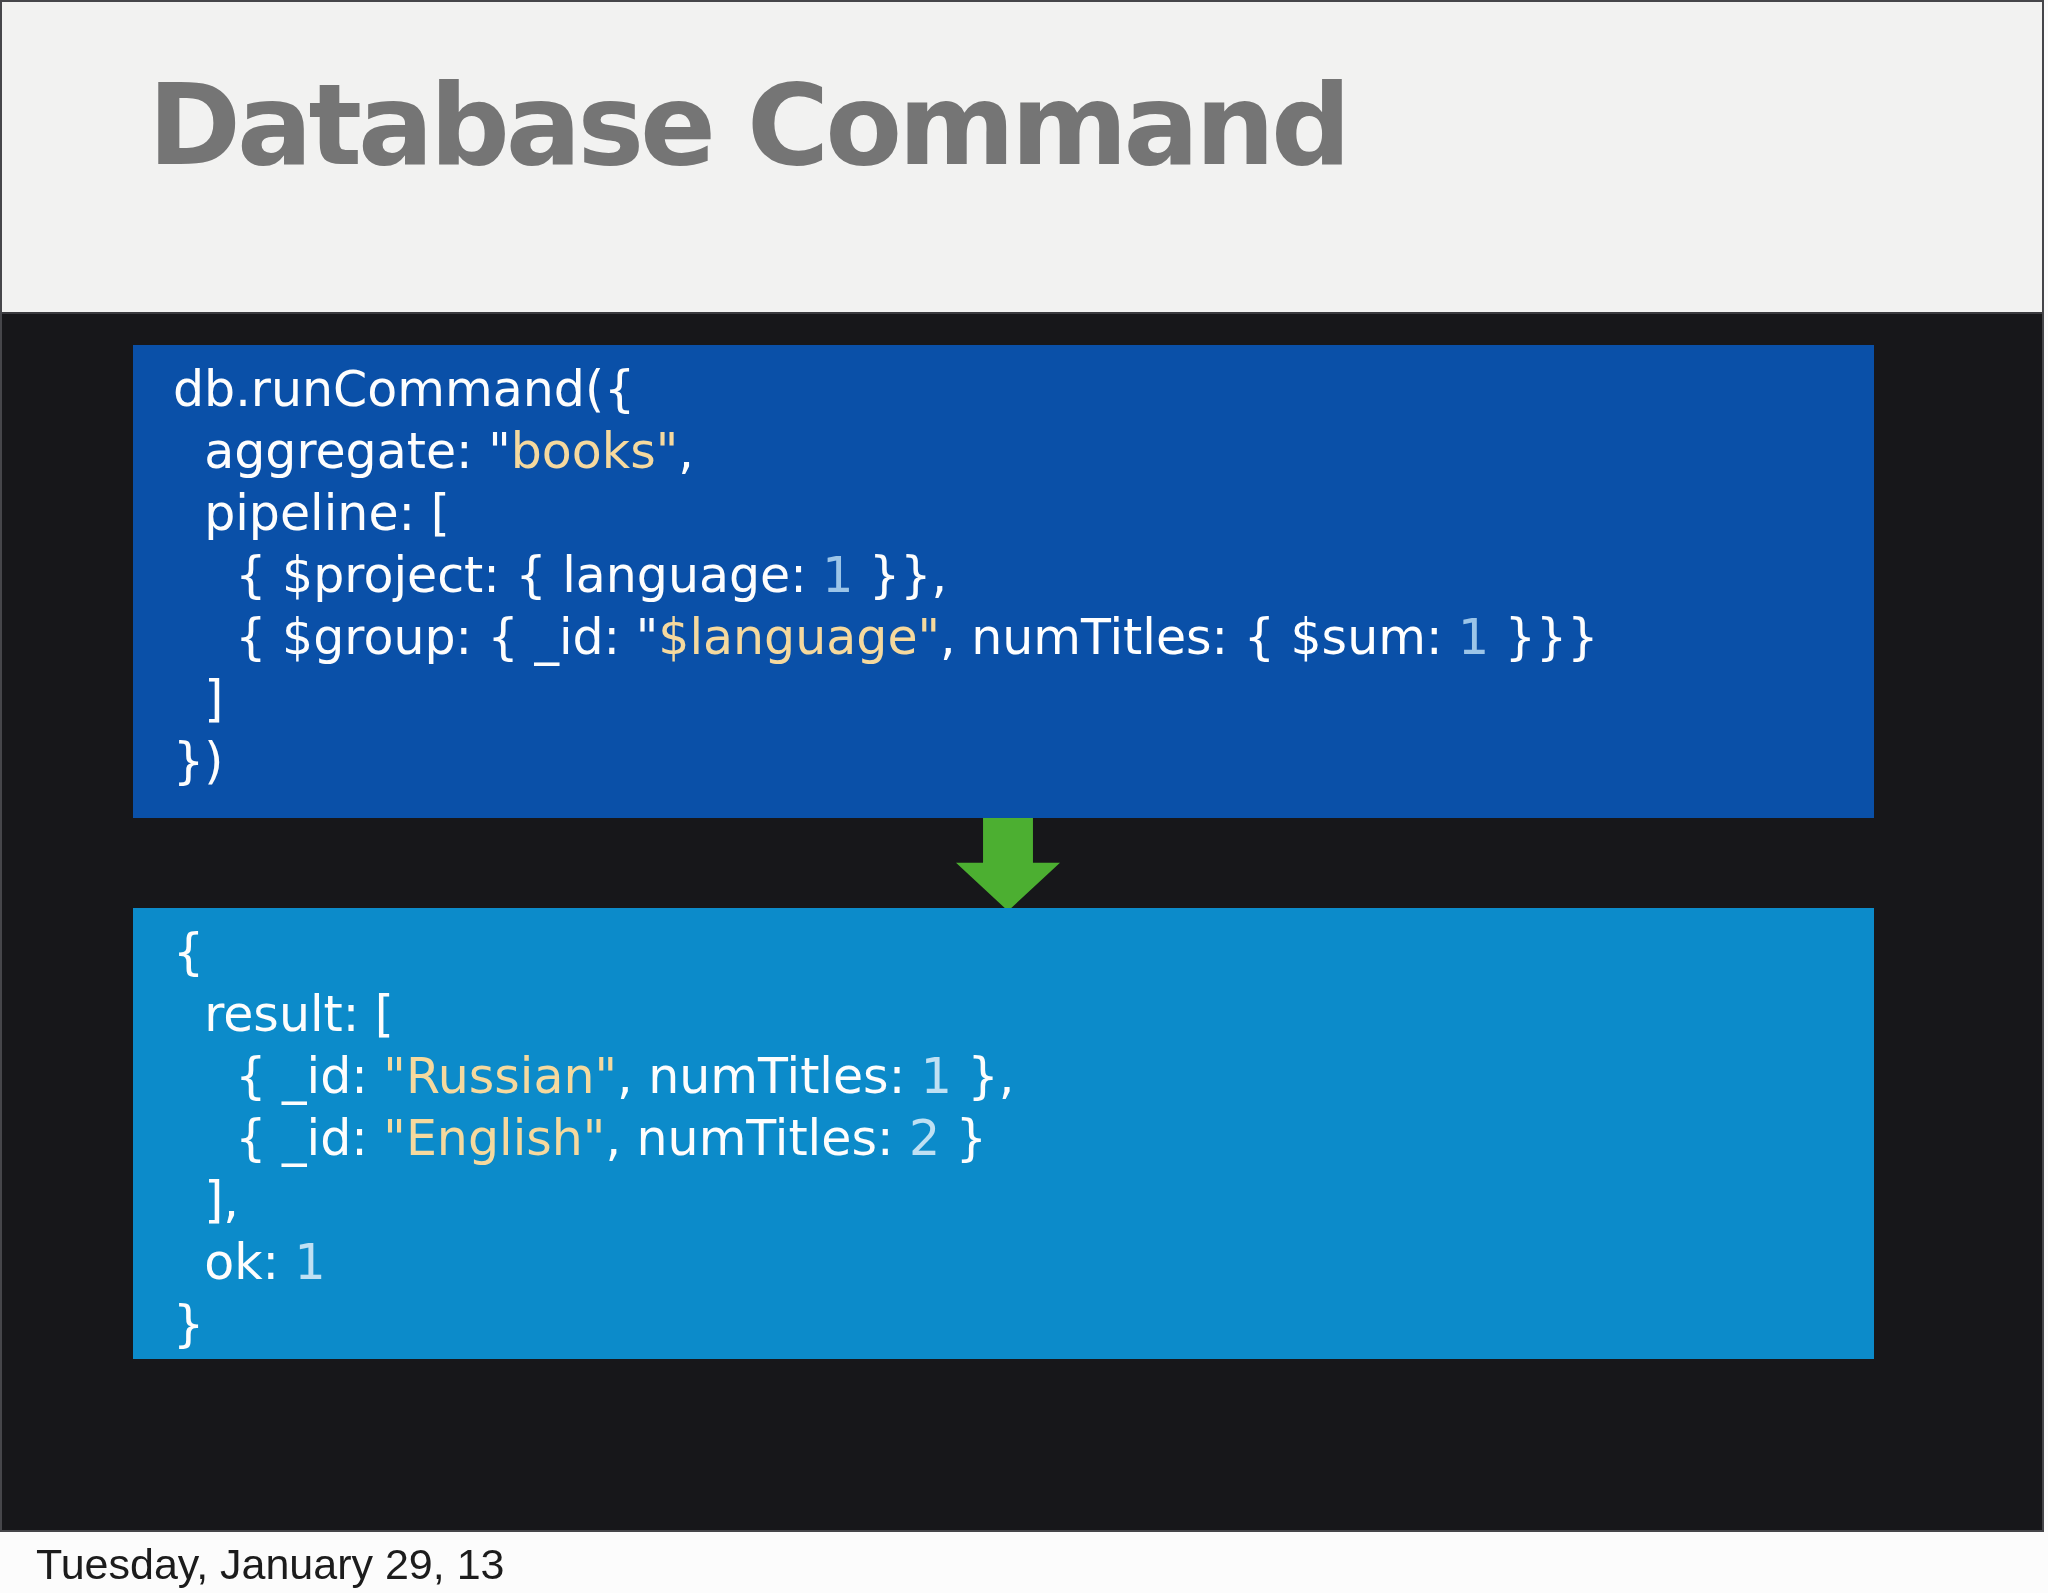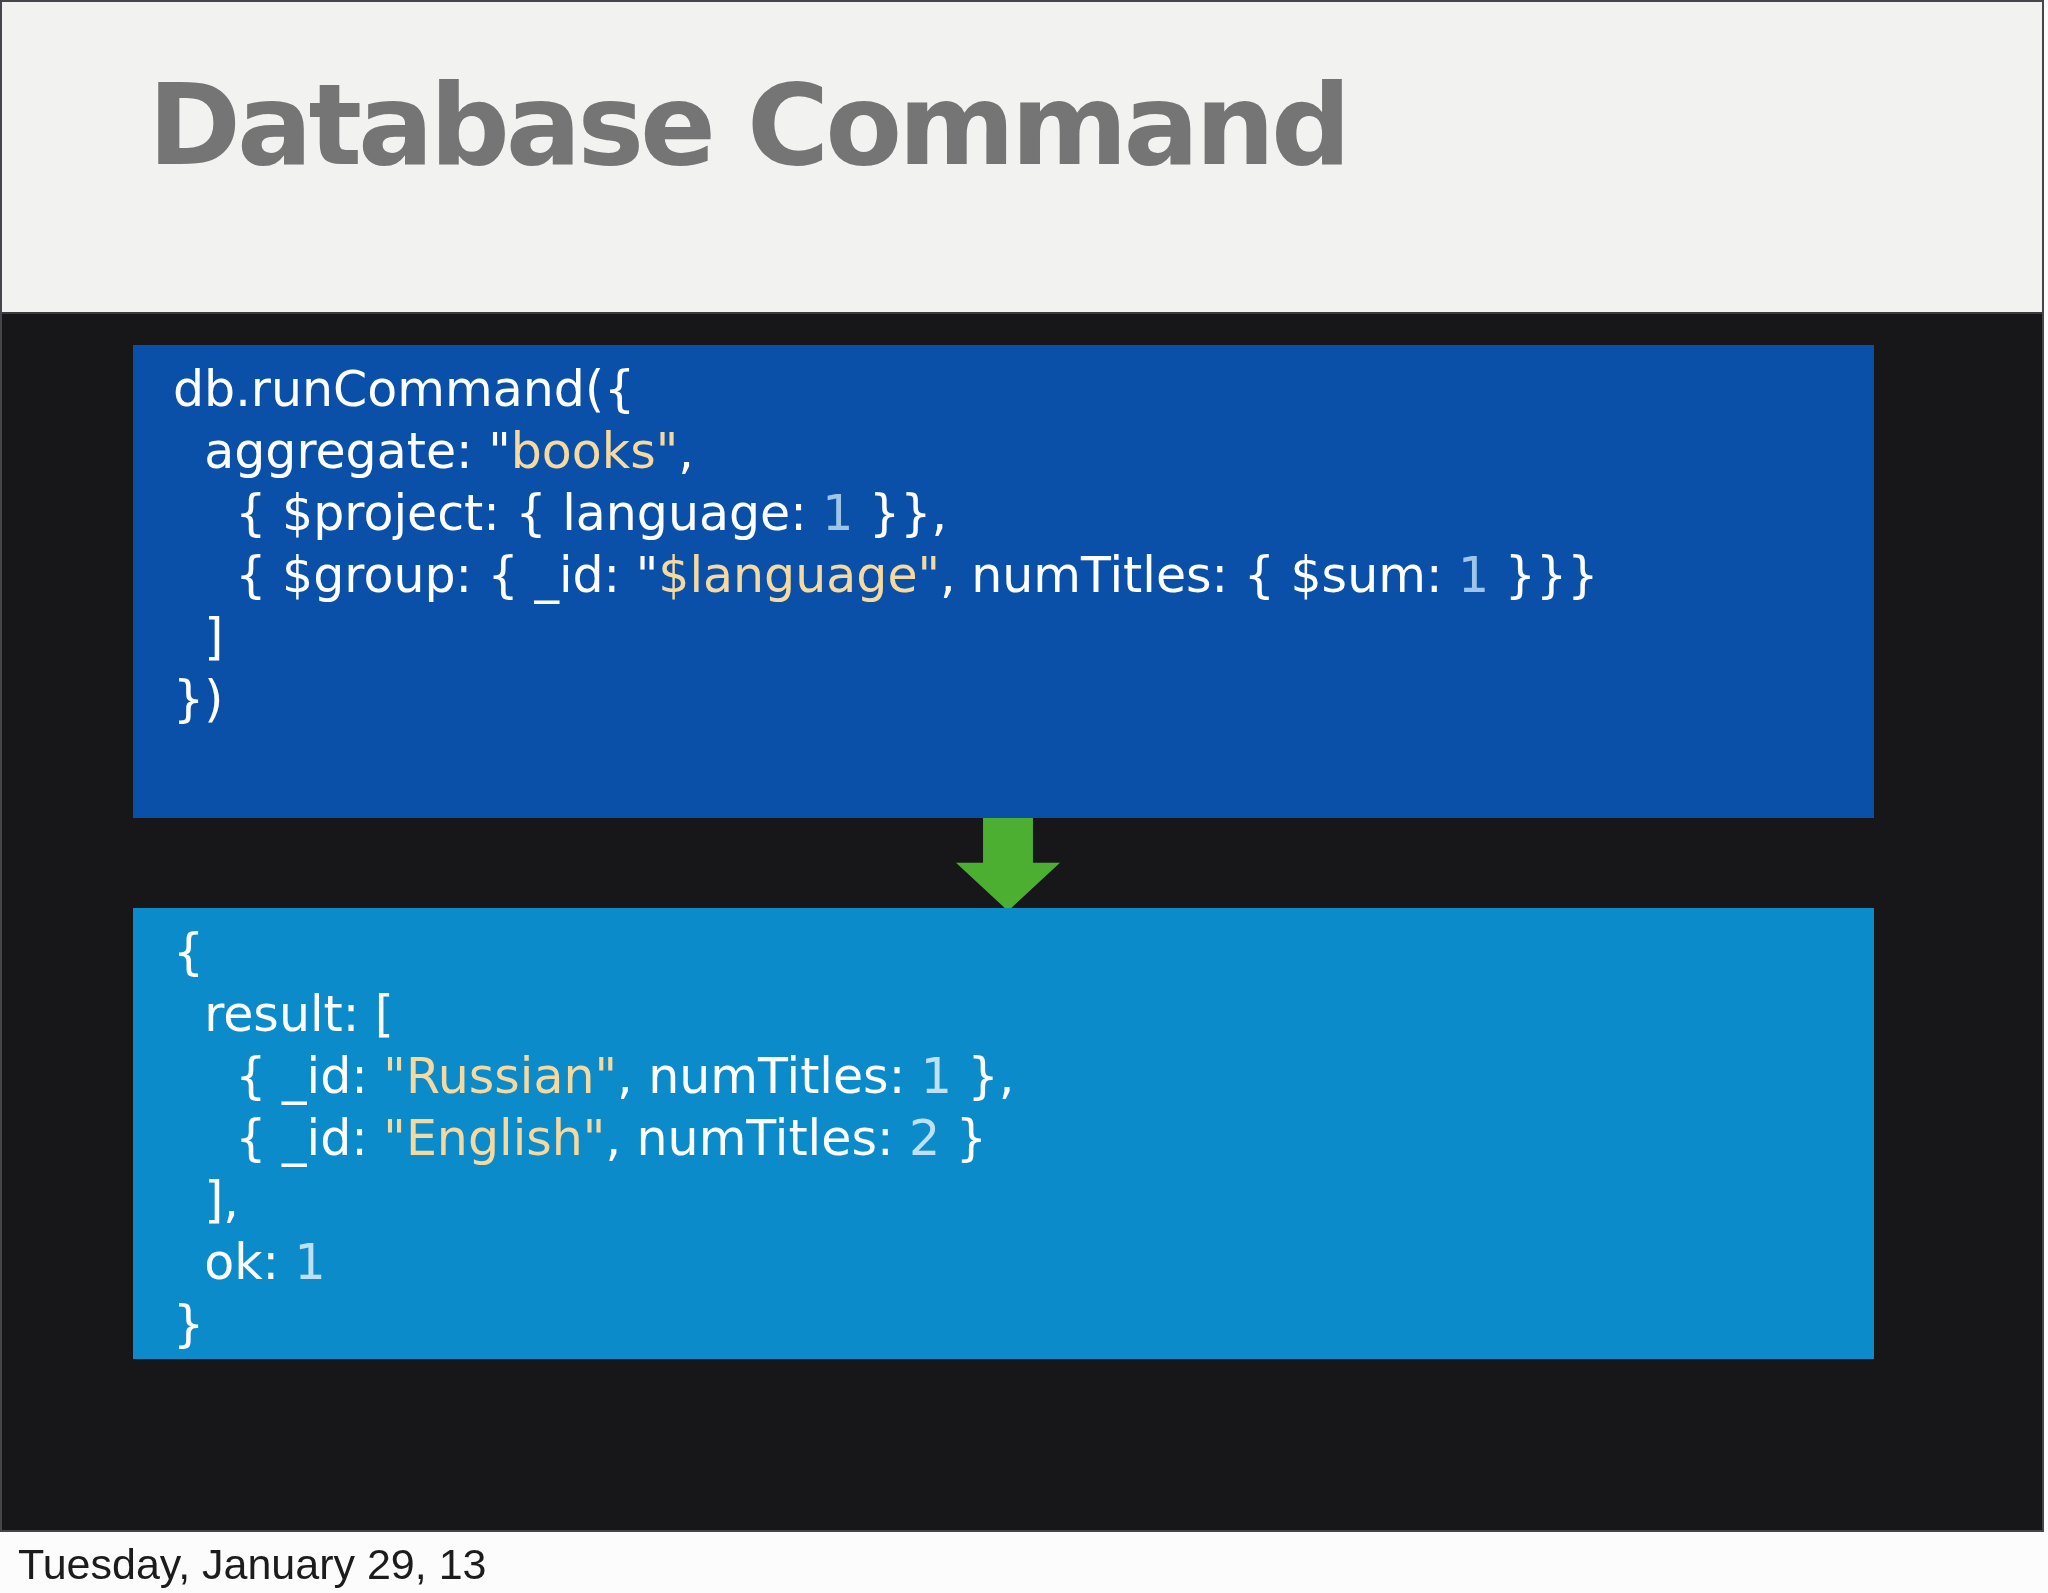--- a/index.html
+++ b/index.html
@@ -28,39 +28,40 @@
     white-space:pre;font-family:"DejaVu Sans",sans-serif;
     font-size:49px;line-height:62px;font-weight:normal;
   }
   .box-command{top:343px;height:473px;}
   .box-result{top:906px;height:451px;}
   .arrow-down{
     position:absolute;left:954px;top:816px;width:104px;height:93px;
     clip-path:polygon(26% 0,74% 0,74% 48%,100% 48%,50% 100%,0 48%,26% 48%);
   }
   .footer-date{
-    position:absolute;left:18px;top:1540px;
+    position:absolute;left:36px;top:1540px;
     font-family:"Liberation Sans",sans-serif;font-size:43px;
     white-space:nowrap;
   }
 </style>
 </head>
 <body>
 
 <div class="page" style="background-color: rgb(252, 252, 252);">
   <div class="slide" style="background-color: rgb(23, 23, 26);">
 
     <div class="header" style="background-color: rgb(242, 242, 241);">
       <div class="title" style="color: rgb(117, 117, 117);">Database Command</div>
     </div>
 
     <div class="codebox box-command" style="background-color: rgb(10, 80, 168);">
       <div class="code">
           <div class="code-line"><span style="color: rgb(253, 253, 253);">db.runCommand({</span></div>
           <div class="code-line"><span style="color: rgb(253, 253, 253);">  aggregate: "</span><span style="color: rgb(245, 217, 158);">books"</span><span style="color: rgb(253, 253, 253);">,</span></div>
+          <div class="code-line"><span style="color: rgb(253, 253, 253);">  pipeline: [</span></div>
           <div class="code-line"><span style="color: rgb(253, 253, 253); text-align: center;">    { $project: { language: </span><span style="color: rgb(156, 197, 232);">1</span><span style="color: rgb(253, 253, 253);"> }},</span></div>
           <div class="code-line"><span style="color: rgb(253, 253, 253);">    { $group: { _id: "</span><span style="color: rgb(245, 217, 158);">$language"</span><span style="color: #ffffff;">, numTitles: { $sum: </span><span style="color: rgb(156, 197, 232);">1</span><span style="color: rgb(253, 253, 253);"> }}}</span></div>
           <div class="code-line"><span style="color: rgb(253, 253, 253);">  ]</span></div>
           <div class="code-line"><span style="color: rgb(253, 253, 253);">})</span></div>
         </div>
     </div>
 
     <div class="arrow-down" style="background-color: rgb(76, 175, 49);"></div>
 
     <div class="codebox box-result" style="background-color: rgb(12, 139, 202);">

